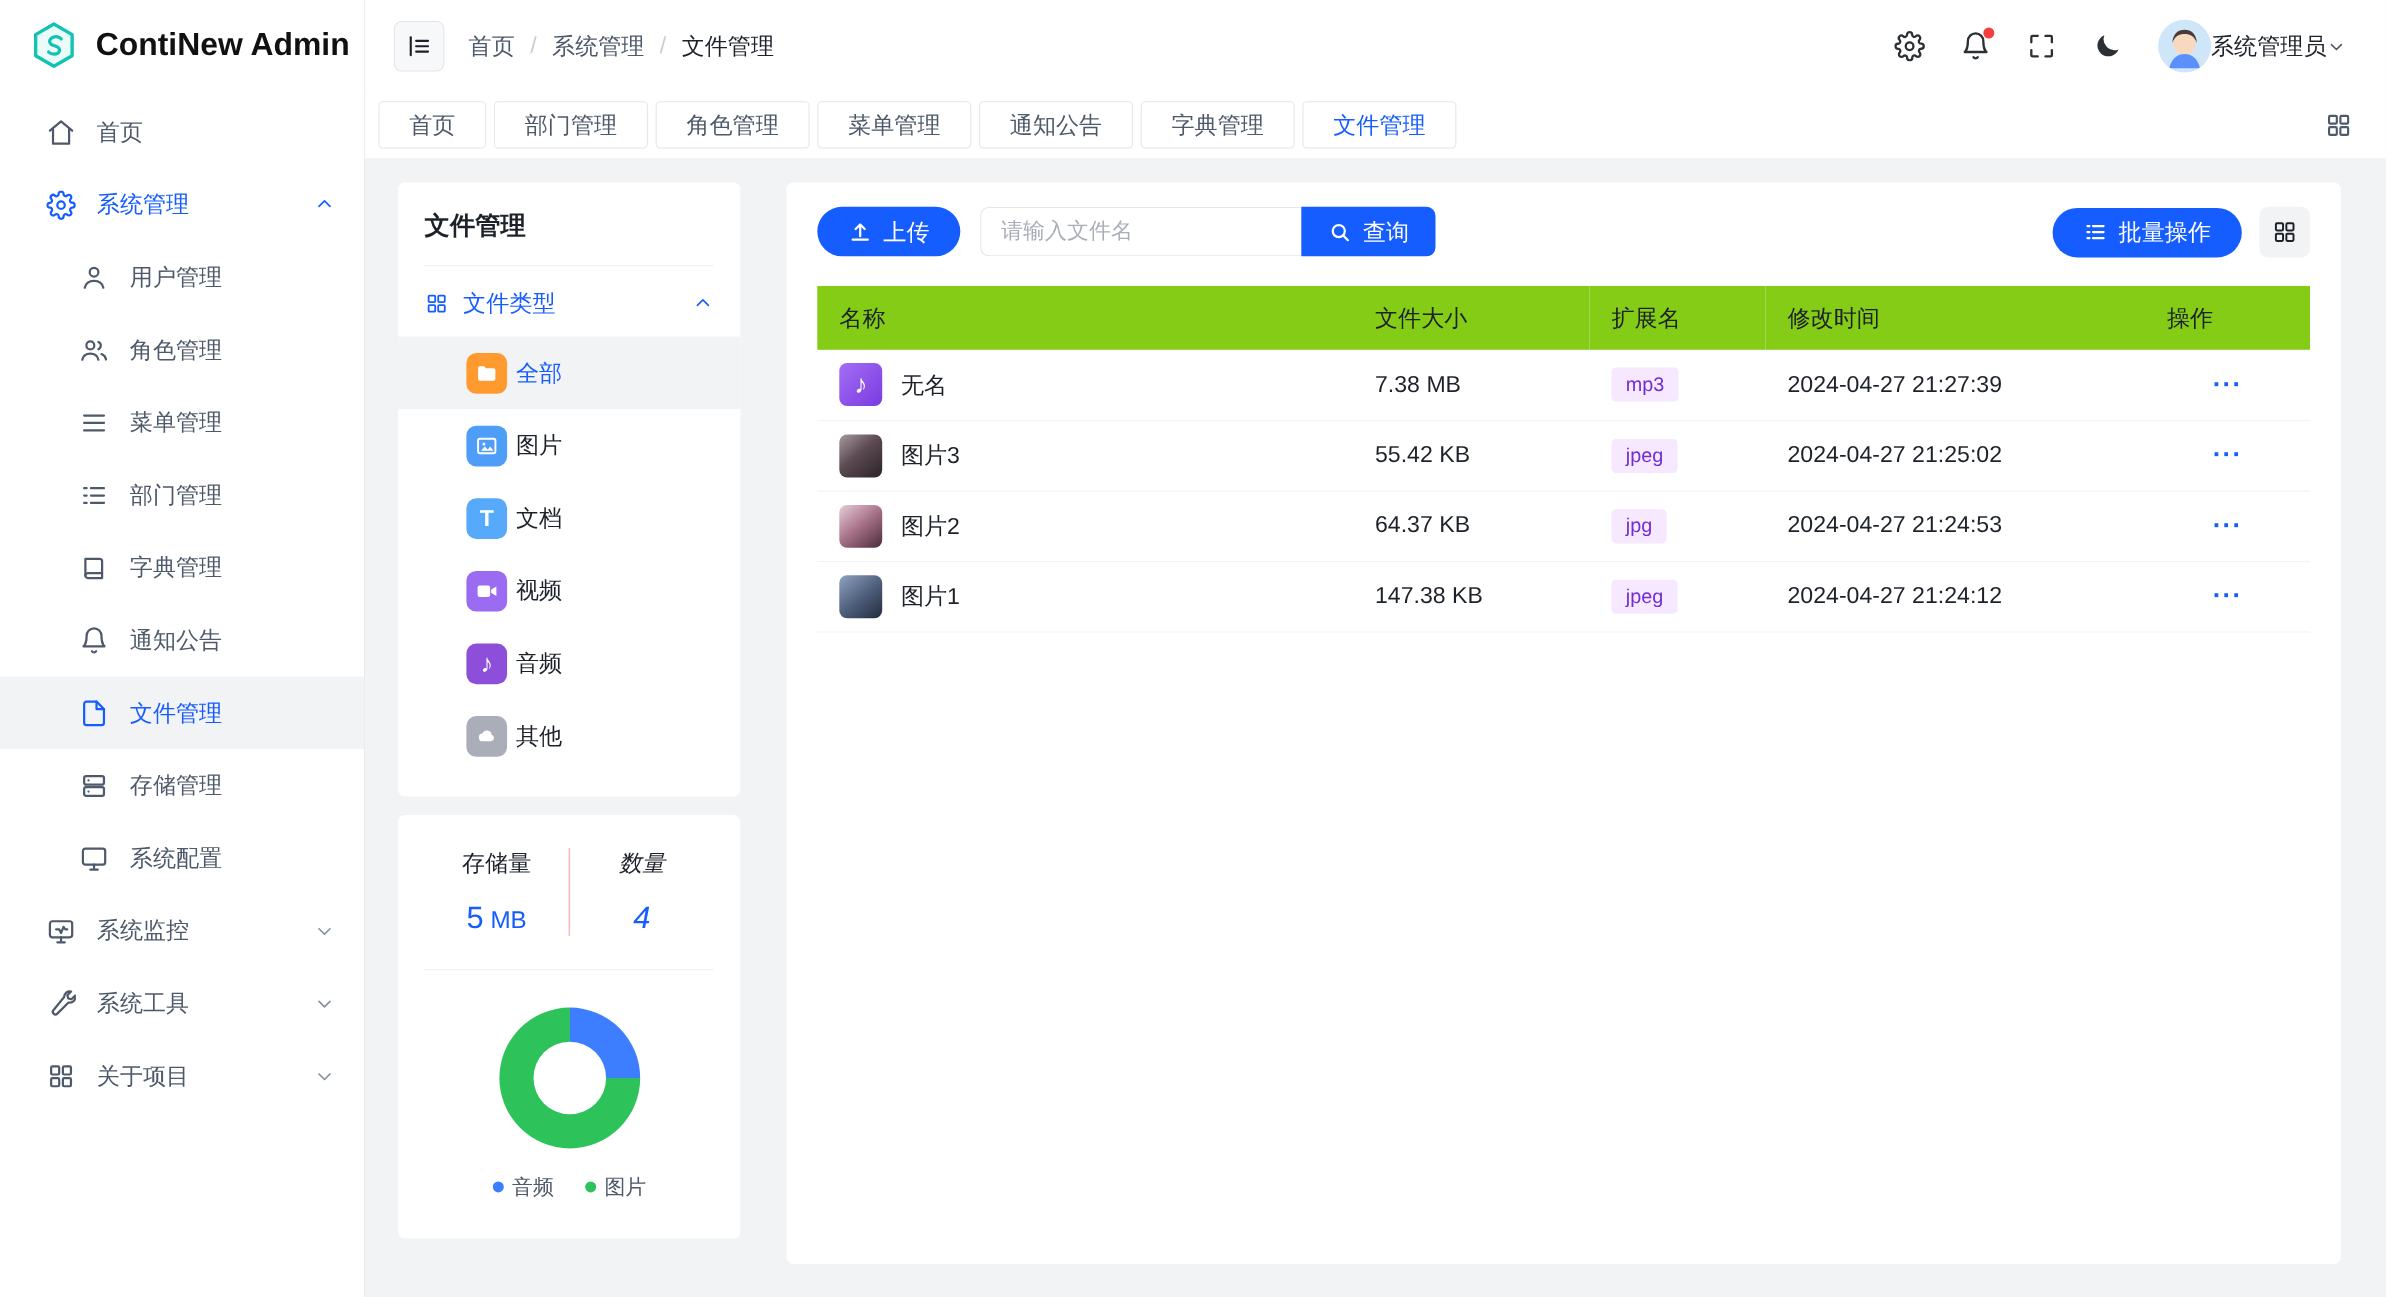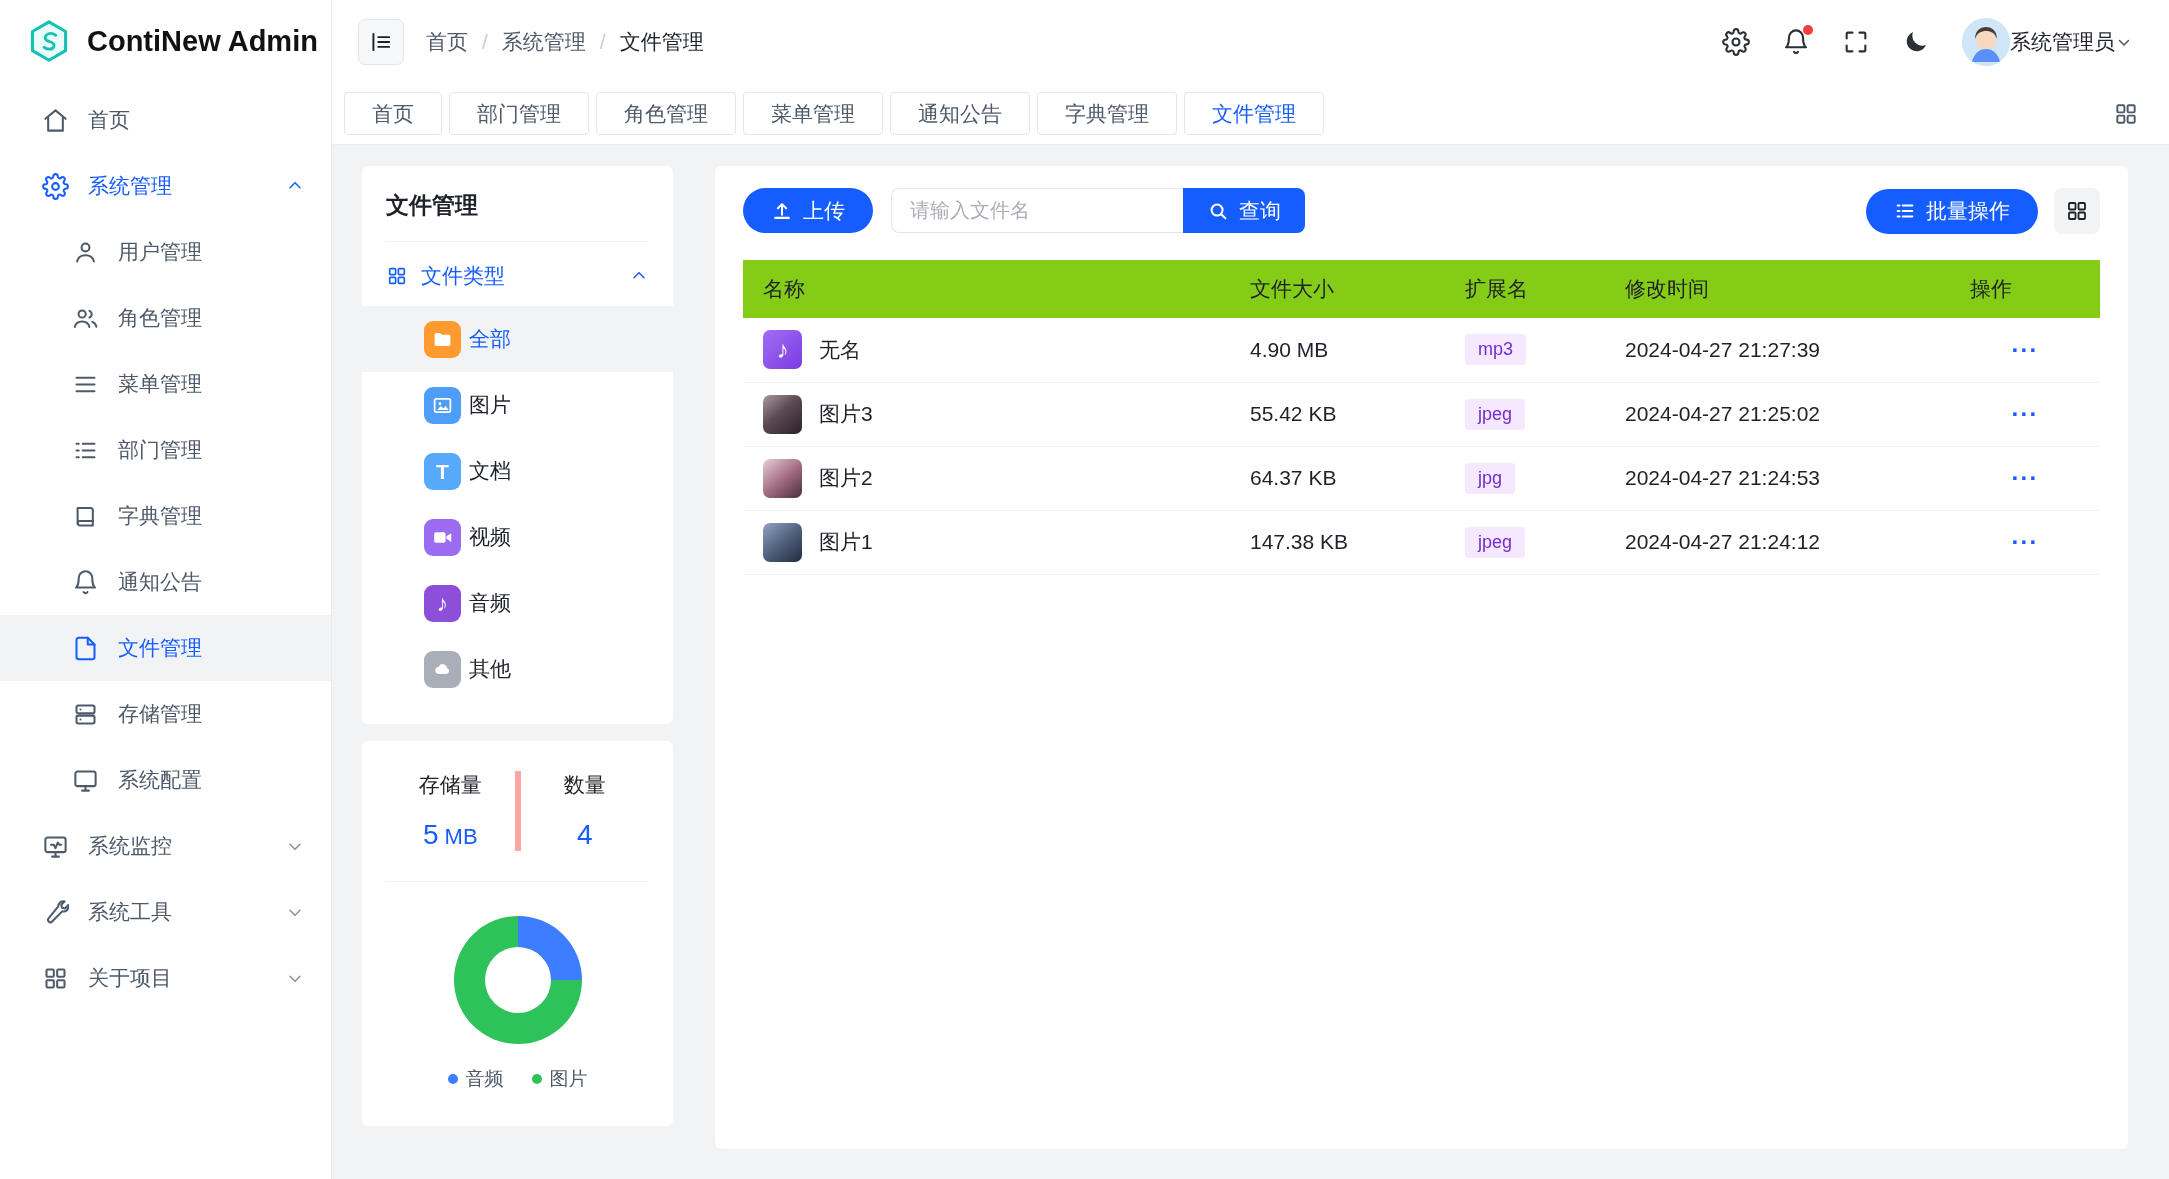--- a/index.html
+++ b/index.html
@@ -61,21 +61,21 @@
   .type-row.active { background:#f2f3f5; }
   .type-row.active .type-label { color:#165dff; }
   .type-icon { width:37px; height:37px; border-radius:9px; display:flex; align-items:center; justify-content:center; color:#fff; flex-shrink:0; font-weight:700; }
   .type-icon svg { width:21px; height:21px; }
   .type-icon .glyph-letter { font-size:21px; line-height:1; }
   .type-icon .glyph-note { font-size:23px; line-height:1; }
 
   .stats-panel { padding:30px 24px 34px; }
   .stats-grid { display:flex; }
   .stat-cell { flex:1; text-align:center; }
-  .stat-cell + .stat-cell { border-left:6px solid #fca5a5; }
+  .stat-cell + .stat-cell { border-left:1px solid #fca5a5;font-style:italic; }
   .stat-label { font-size:21px; color:#1d2129; margin-bottom:20px; }
   .stat-value { color:#165dff; font-size:22px; }
   .stat-value .big { font-size:28px; }
   .divider { border:none; border-top:1px solid #f0f1f4; margin:30px 0 34px; }
   .donut-wrap { display:flex; flex-direction:column; align-items:center; }
   .donut { width:128px; height:128px; border-radius:50%; position:relative; background:#e5e6eb; }
   .donut::after { content:""; position:absolute; inset:31px; background:#fff; border-radius:50%; }
   .legend { display:flex; gap:28px; margin-top:22px; font-size:19px; color:#4e5969; align-items:center; }
   .legend-item { display:flex; align-items:center; gap:8px; }
   .dot { width:10px; height:10px; border-radius:50%; background:#ccc; display:inline-block; }
@@ -484,21 +484,21 @@
           <tbody>
             <tr>
               <td>
                   <div class="name-cell">
                 <span class="file-badge audio-badge">
                       <span>♪</span>
                     </span>
                 <span>无名</span>
               </div>
                 </td>
-              <td>4.90 MB</td>
+              <td>7.38 MB</td>
               <td><span class="tag">mp3</span></td>
               <td>2024-04-27 21:27:39</td>
               <td class="op-cell"><button class="more-btn">···</button></td>
             </tr>
             <tr>
               <td>
                   <div class="name-cell">
                 <span class="file-badge thumb-a"></span>
                 <span>图片3</span>
               </div>

